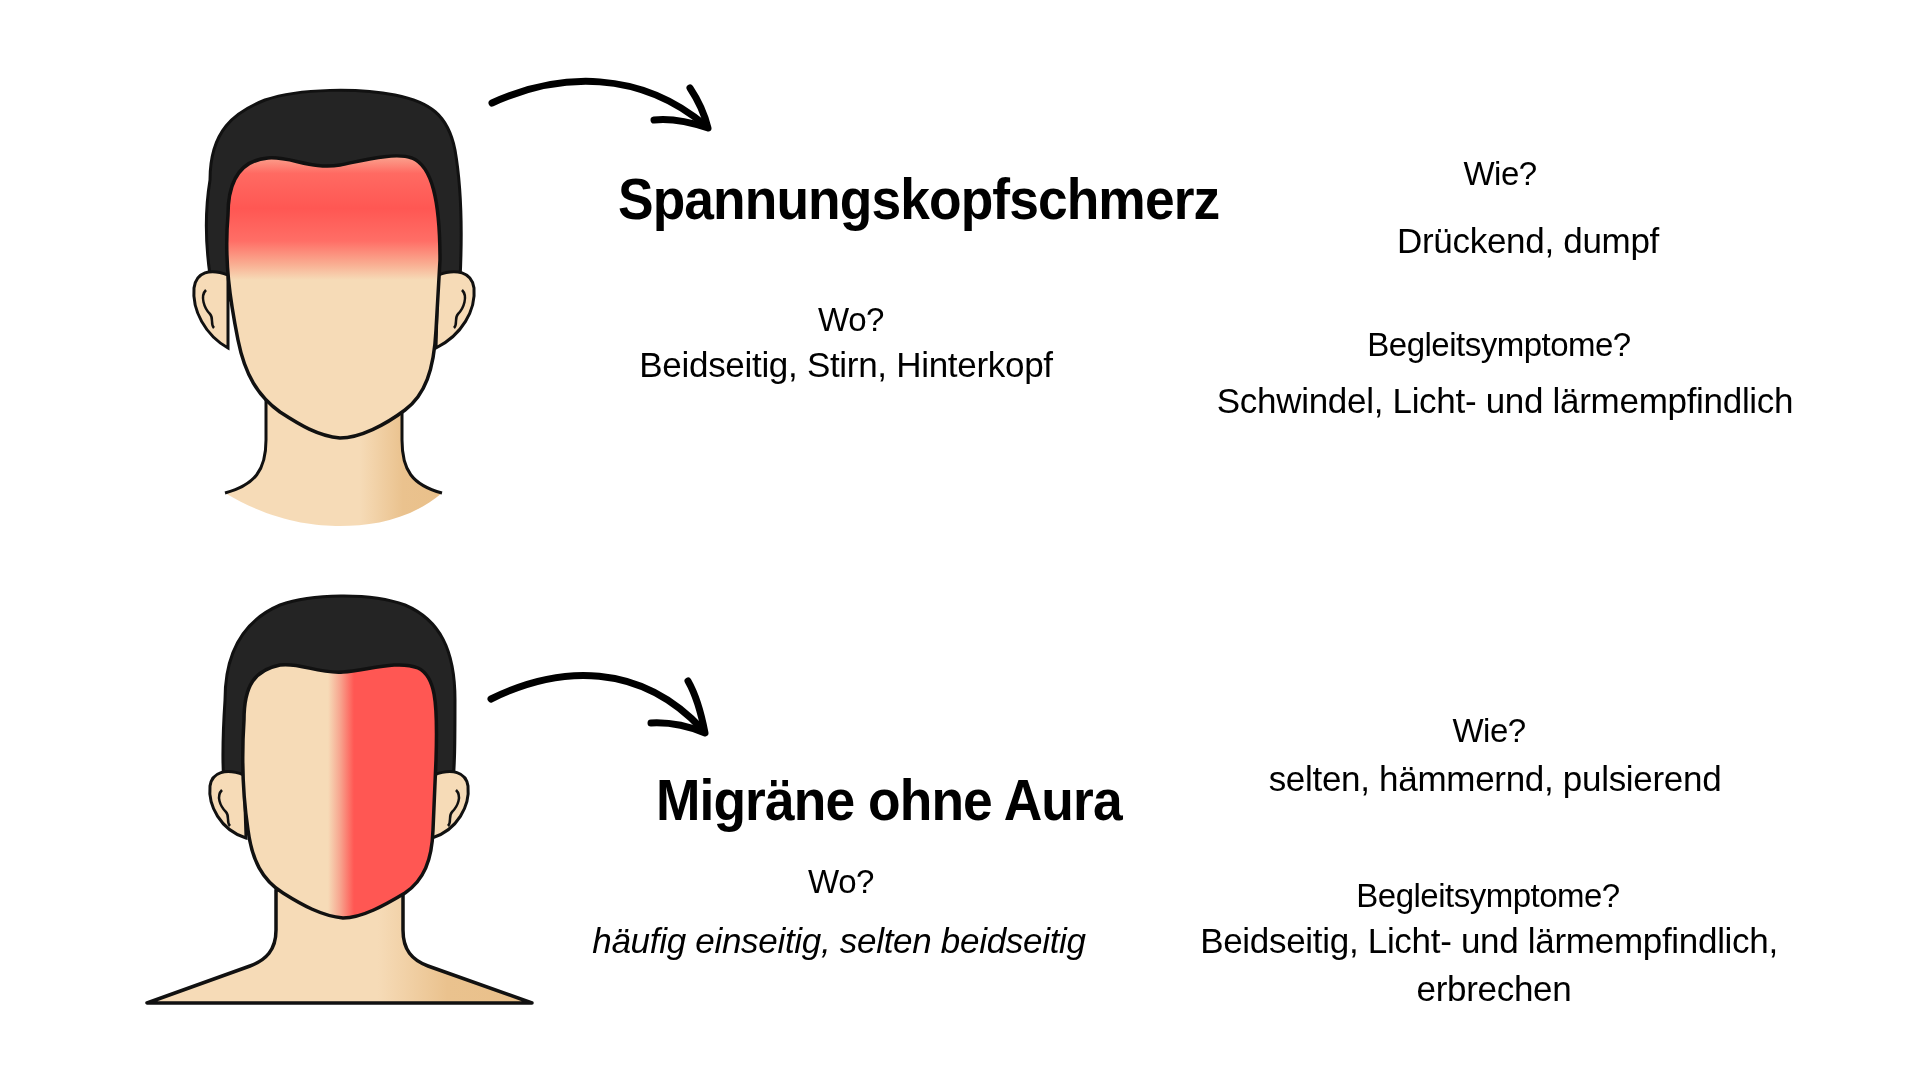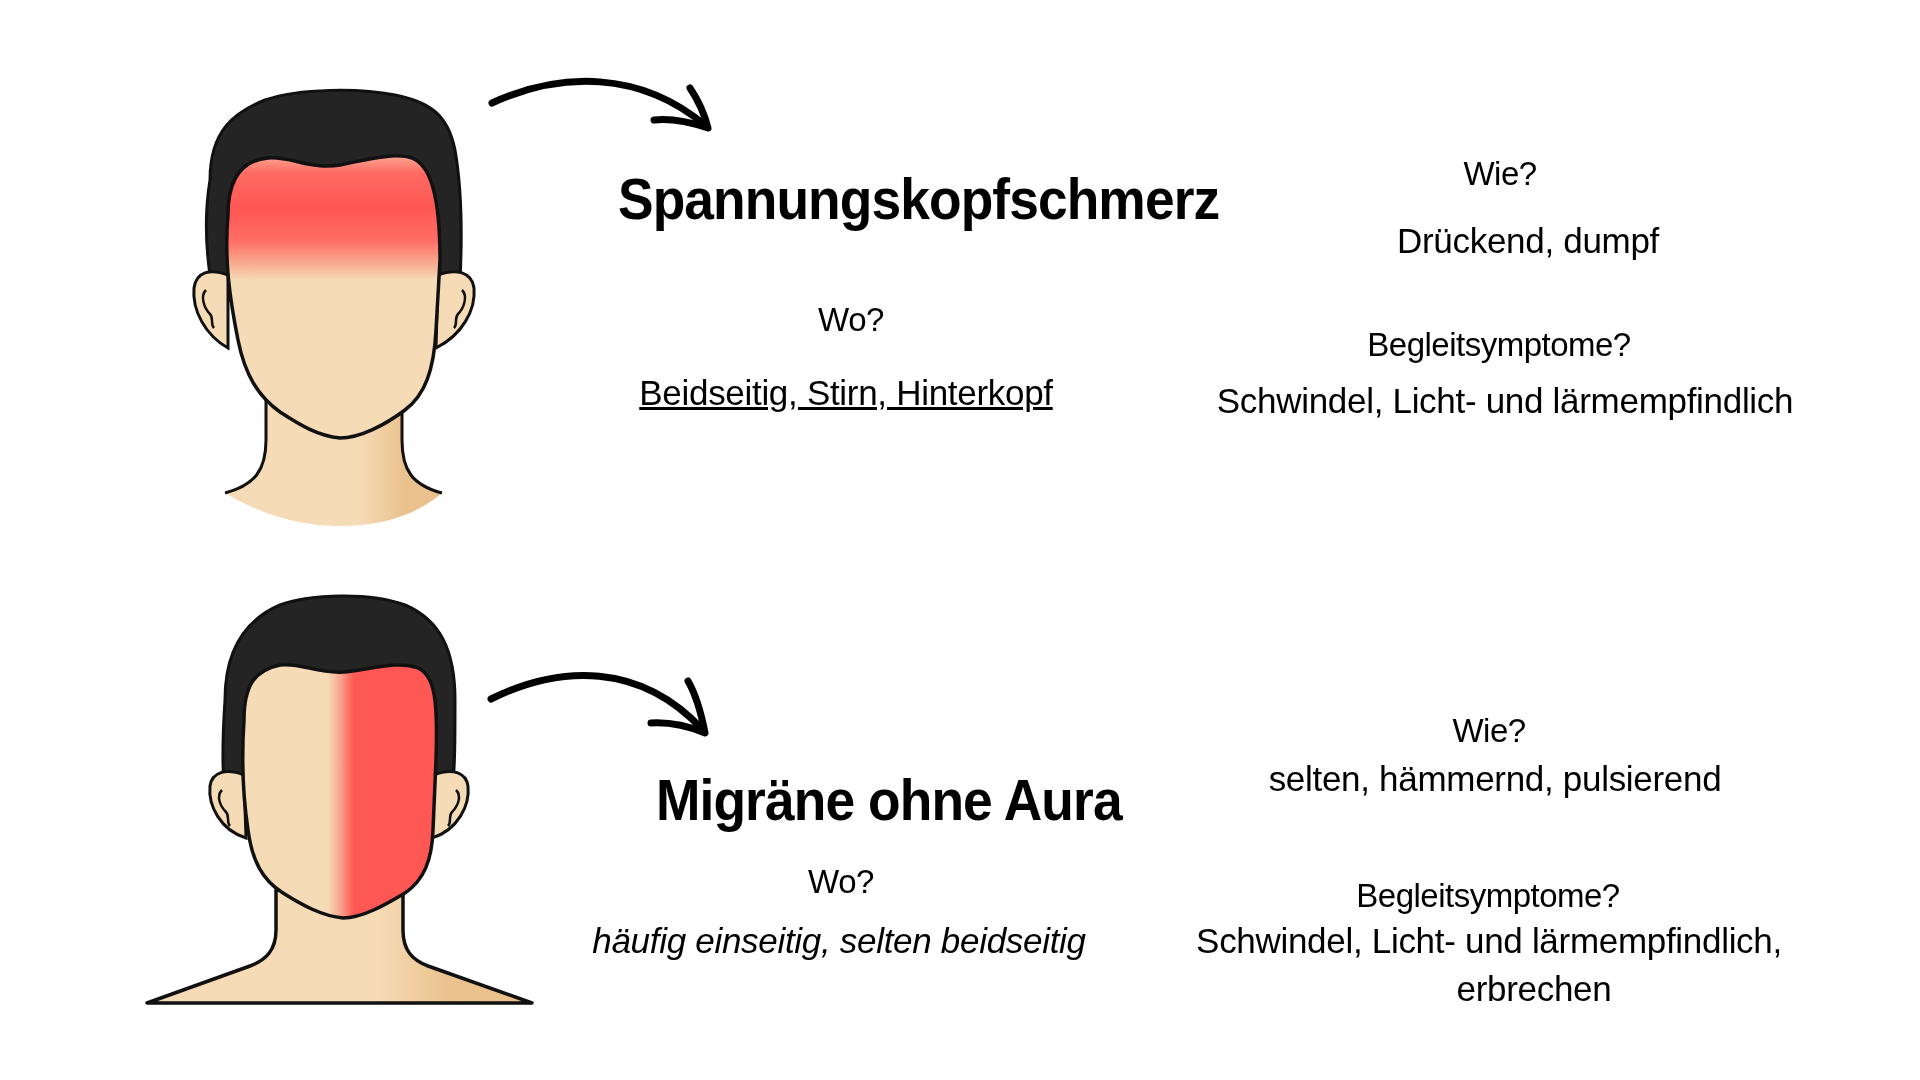--- a/index.html
+++ b/index.html
@@ -59,21 +59,21 @@
   </svg>
 
   <svg width="1920" height="1080" style="left:0;top:0;">
     <path d="M492,103 C560,72 640,70 706,126" fill="none" stroke="#000" stroke-width="7" stroke-linecap="round"></path>
     <path d="M690,88 C698,100 704,112 708,128 C690,122 672,118 654,120" fill="none" stroke="#000" stroke-width="7" stroke-linecap="round" stroke-linejoin="round"></path>
   </svg>
 
   <div class="title" style="left:618px;top:170px;">Spannungskopfschmerz</div>
 
   <div class="q" style="left:851px;top:303px;">Wo?</div>
-  <div class="a" style="left:846px;top:368px;text-decoration:underline;">Beidseitig, Stirn, Hinterkopf</div>
+  <div class="a" style="left:846px;top:340px;">Beidseitig, Stirn, Hinterkopf</div>
 
   <div class="q" style="left:1500px;top:157px;">Wie?</div>
   <div class="a" style="left:1500px;top:216px;margin-left:28px;">Drückend, dumpf</div>
 
   <div class="q" style="left:1499px;top:328px;">Begleitsymptome?</div>
   <div class="a" style="left:1505px;top:376px;">Schwindel, Licht- und lärmempfindlich</div>
 </div>
 
 <div>
 
@@ -123,15 +123,15 @@
 
   <div class="title" style="left:656px;top:771px;">Migräne ohne Aura</div>
 
   <div class="q" style="left:841px;top:865px;">Wo?</div>
   <div class="a" style="left:839px;top:916px;font-style:italic;">häufig einseitig, selten beidseitig</div>
 
   <div class="q" style="left:1489px;top:714px;">Wie?</div>
   <div class="a" style="left:1495px;top:754px;">selten, hämmernd, pulsierend</div>
 
   <div class="q" style="left:1488px;top:879px;">Begleitsymptome?</div>
-  <div class="a" style="left:1489px;top:916px;">Schwindel, Licht- und lärmempfindlich,</div>
-  <div class="a" style="left:1494px;top:964px;margin-left:40px;">erbrechen</div>
+  <div class="a" style="left:1489px;top:916px;">Beidseitig, Licht- und lärmempfindlich,</div>
+  <div class="a" style="left:1494px;top:964px;">erbrechen</div>
 </div>
 
 </body></html>

